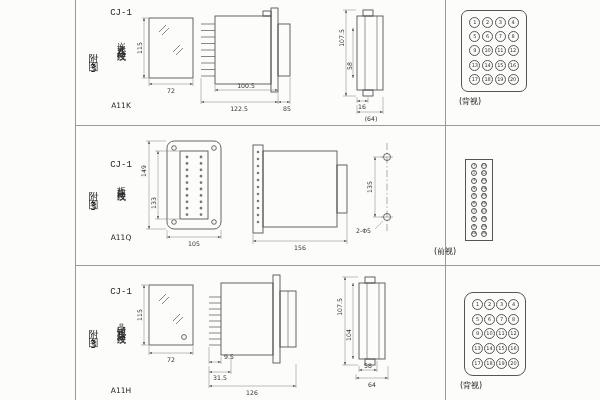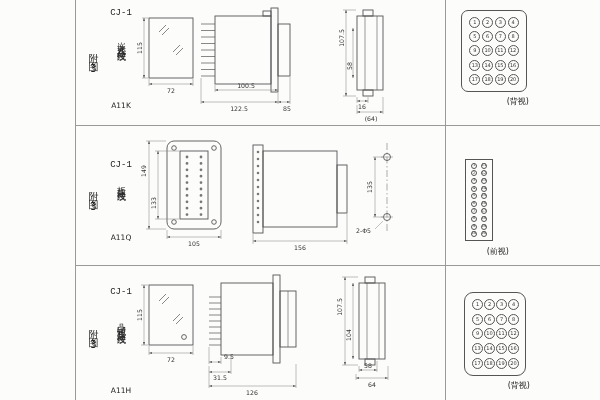--- a/index.html
+++ b/index.html
@@ -18,21 +18,21 @@
   svg text { font-size:6.2px; fill:#333; font-family:"DejaVu Sans","Liberation Sans",sans-serif; }
   .term-box { position:absolute; border:1.2px solid #555; border-radius:7px; display:grid;
               grid-template-columns:repeat(4,1fr); align-items:center; justify-items:center;
               padding:5px 7px; gap:1px; background:#fcfcfb; }
   .term-strip { position:absolute; border:1px solid #555; display:grid; grid-template-columns:repeat(2,1fr);
                 grid-template-rows:repeat(10,1fr); grid-auto-flow:column; padding:2px 3px;
                 align-items:center; justify-items:center; background:#fcfcfb; }
   .pin { width:11px; height:11px; border:1px solid #555; border-radius:50%; font-size:5px; line-height:1;
          display:flex; align-items:center; justify-content:center; color:#333; }
   .term-strip .pin { width:6px; height:6px; font-size:3.5px; border-width:0.8px; }
-  .term-label { position:absolute; font-size:8px; color:#222; text-align:right; }
+  .term-label { position:absolute; font-size:8px; color:#222; text-align:left; }
 </style>
 </head>
 <body>
 
 <div class="canvas">
 
   <div class="vline" style="left:75px"></div>
   <div class="vline" style="left:445px"></div>
   <div class="hline" style="top:125px"></div>
   <div class="hline" style="top:265px"></div>
@@ -203,21 +203,21 @@
       <span class="pin">12</span>
       <span class="pin">13</span>
       <span class="pin">14</span>
       <span class="pin">15</span>
       <span class="pin">16</span>
       <span class="pin">17</span>
       <span class="pin">18</span>
       <span class="pin">19</span>
       <span class="pin">20</span>
     </div>
-  <div class="term-label" style="left:449px;top:246px;width:60px">(前视)</div>
+  <div class="term-label" style="left:434px;top:246px;width:60px">(前视)</div>
 
   <div class="appendix" style="top:308px;height:64px">附图3</div>
   <div class="model" style="top:287px;height:108px">
     <span class="mtop">CJ-1</span>
     <span class="vchars">凸出式板后接线</span>
     <span class="code">A11H</span>
   </div>
 
   <svg class="drawing" style="left:135px;top:267px" width="305" height="133" viewBox="0 0 305 133">
     <defs>

